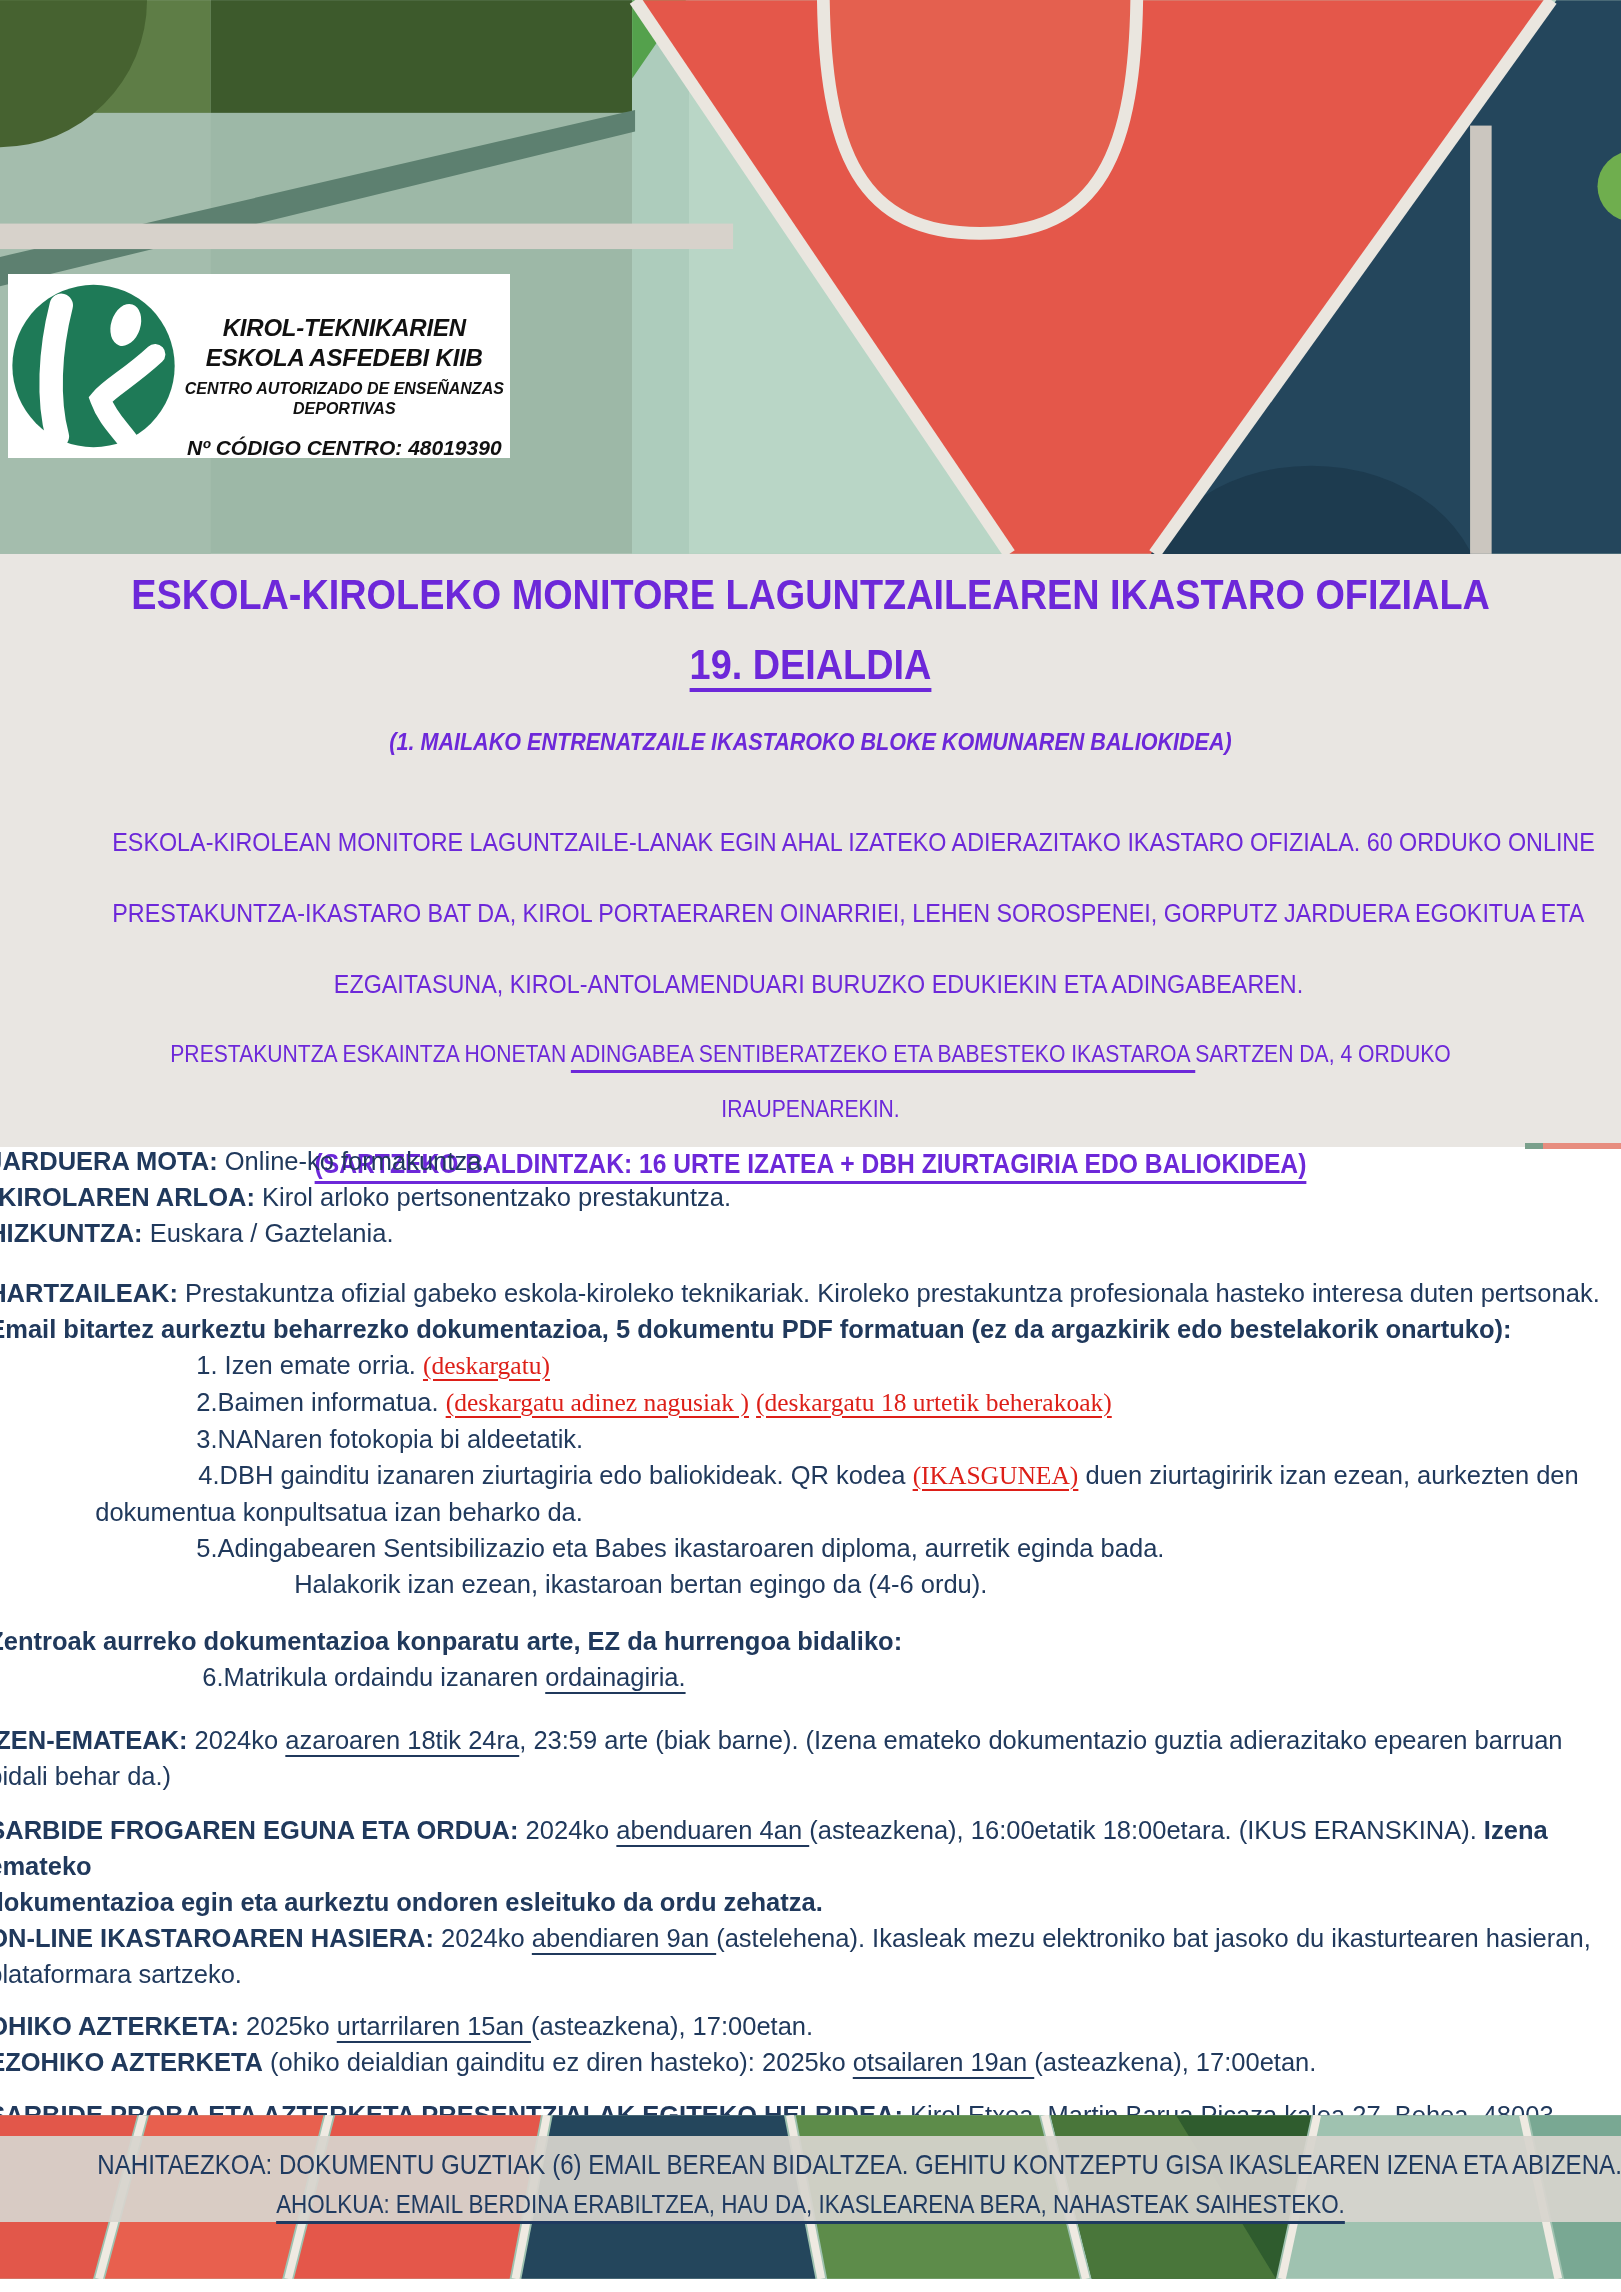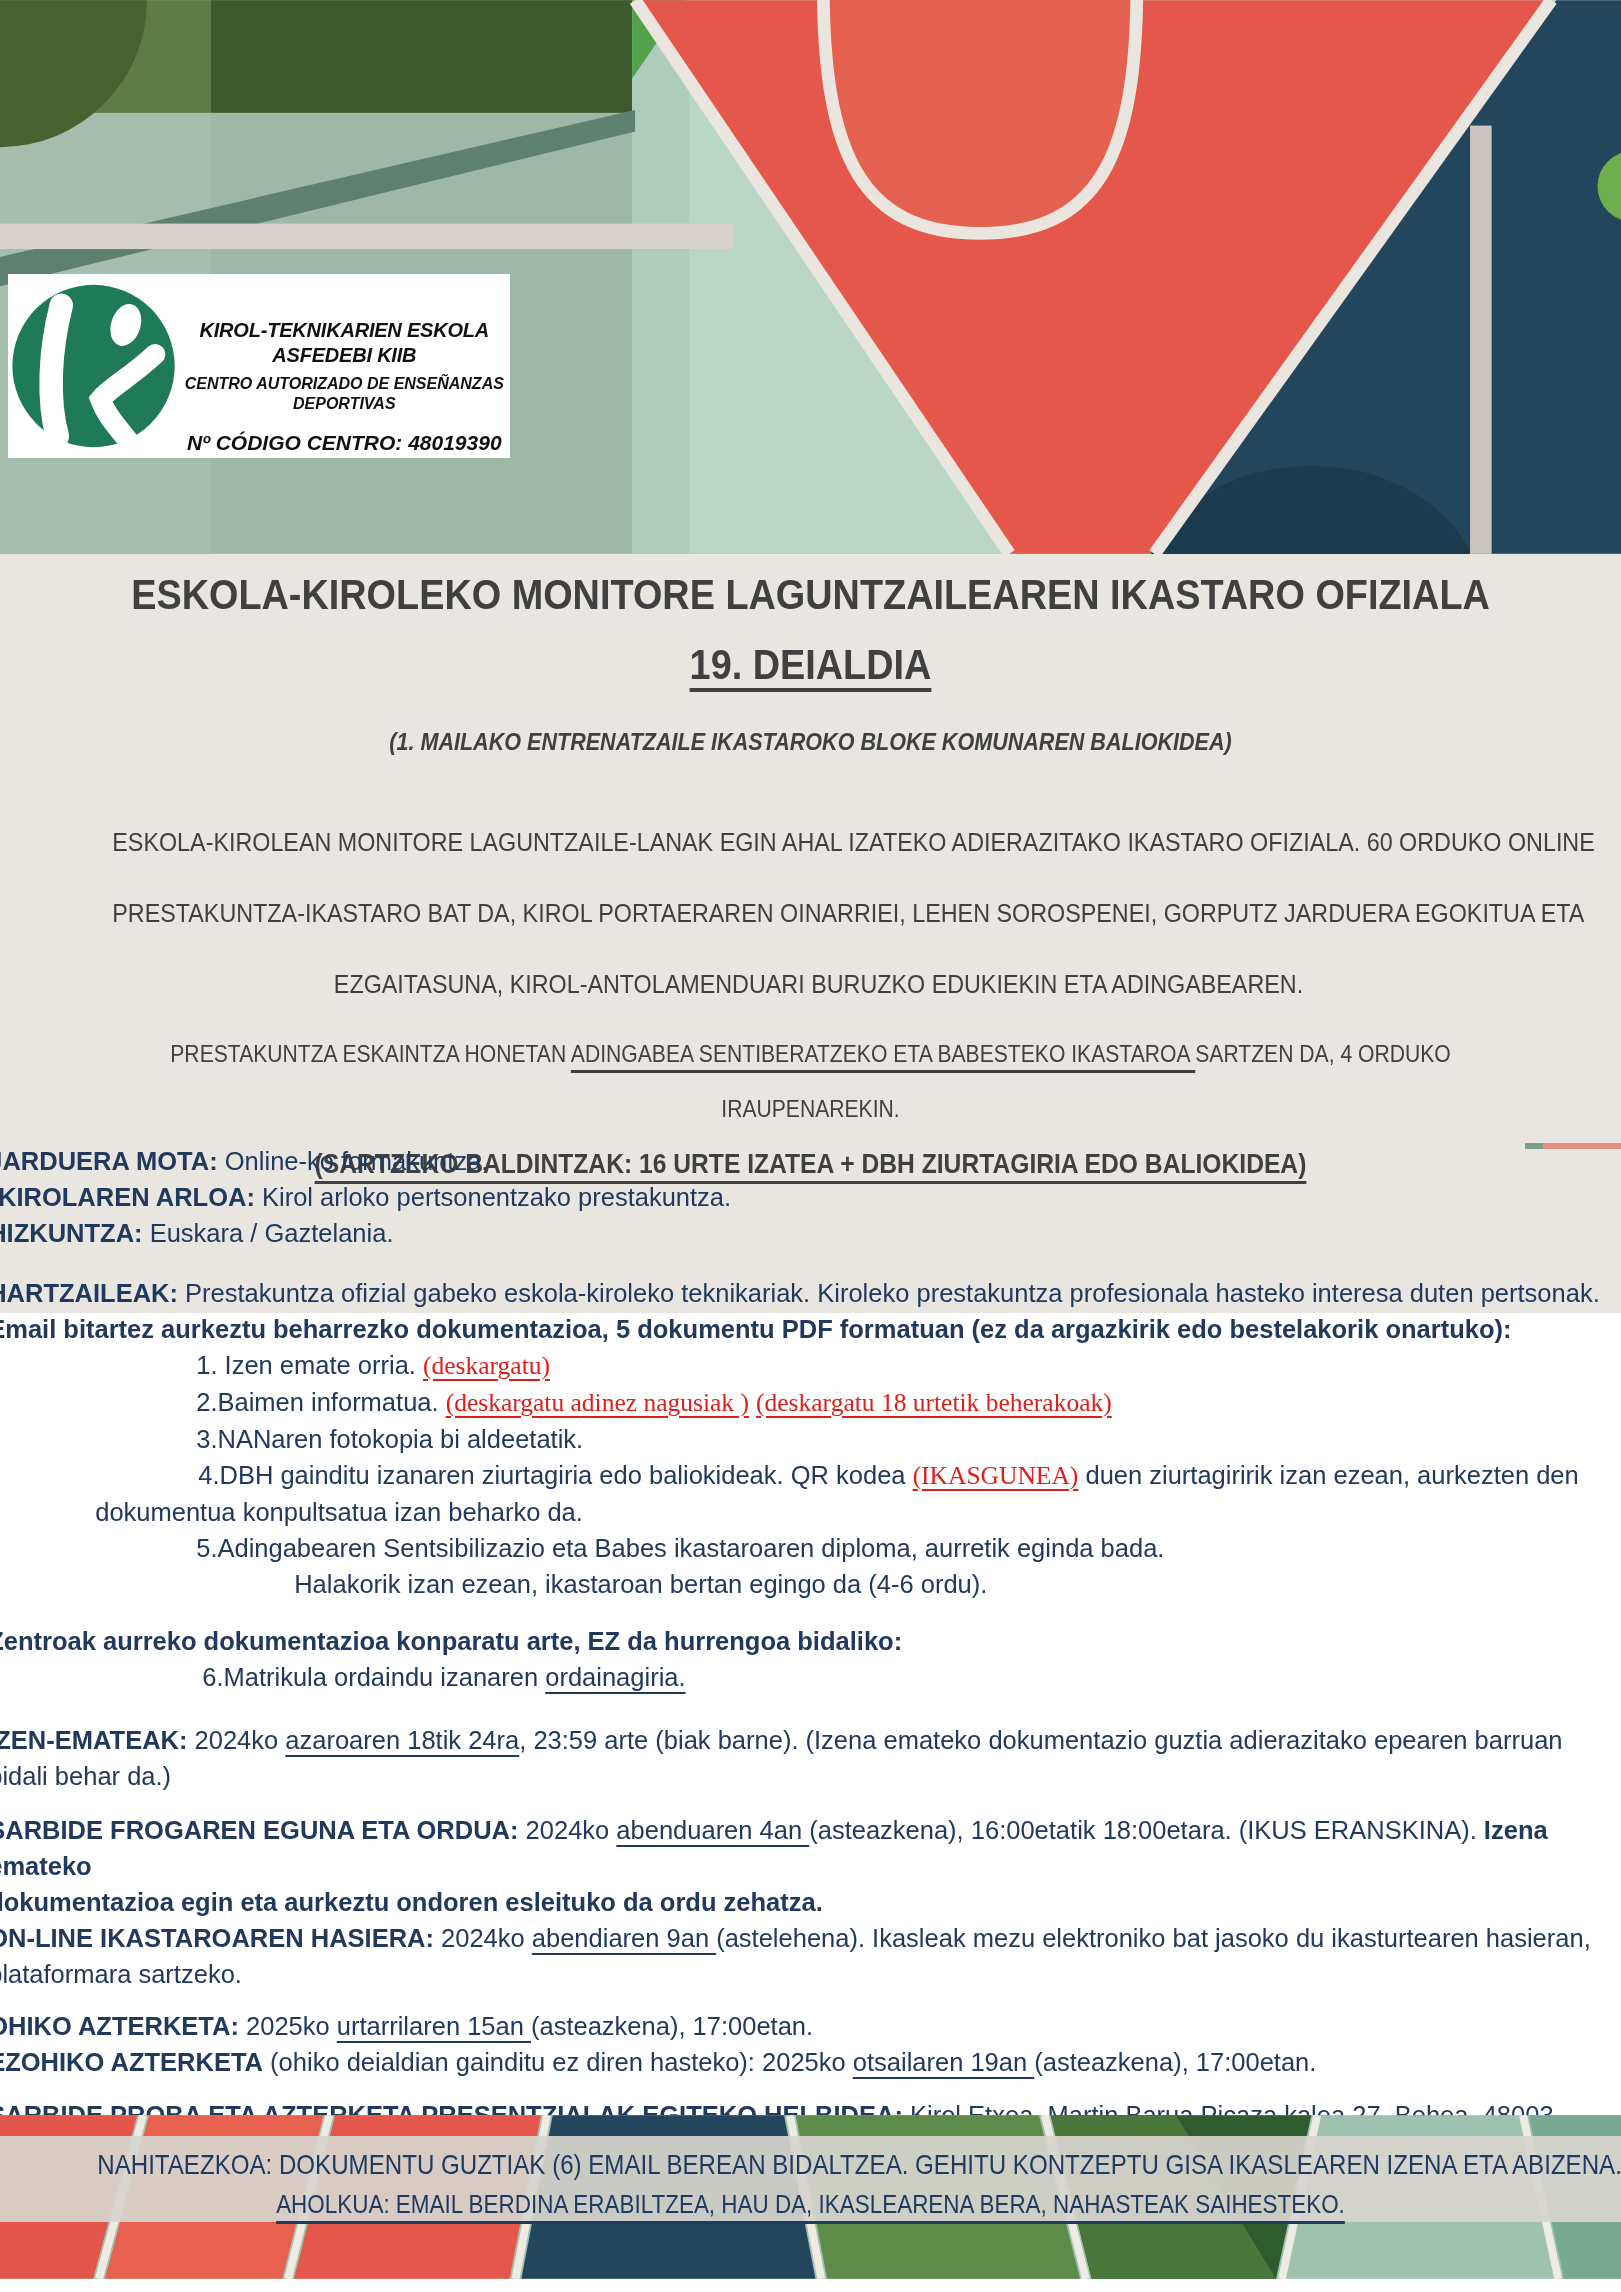--- a/index.html
+++ b/index.html
@@ -5,27 +5,27 @@
   html,body{margin:0;padding:0;background:#ffffff;}
   .poster{position:relative;width:1621px;height:2293px;background:#ffffff;overflow:hidden;
           font-family:"Liberation Sans", sans-serif;color:#1f3a5f;}
 
   
   .hero{position:absolute;top:0;left:0;width:1621px;height:554px;}
   .logo-box{position:absolute;left:7.8px;top:274px;width:502px;height:184px;background:#ffffff;
             display:flex;align-items:center;}
   .logo-mark{flex:0 0 auto;margin-left:2px;}
   .logo-text{flex:1;text-align:center;font-style:italic;font-weight:bold;color:#111;line-height:1.25;}
-  .logo-l1{font-size:20px;letter-spacing:-0.2px;margin-top:42px;}
+  .logo-l1{font-size:24px;letter-spacing:-0.2px;margin-top:42px;}
   .logo-l2{font-size:16px;margin-top:5.9px;text-align:center;}
   .logo-l3{font-size:21px;margin-top:16px;}
 
   
-  .intro{position:absolute;top:554px;left:0;width:1621px;height:759px;background:#e9e6e2;
-         text-align:center;color:#404040;}
+  .intro{position:absolute;top:554px;left:0;width:1621px;height:593px;background:#e9e6e2;
+         text-align:center;color:#6d28d9;}
   .cond{transform:scaleX(0.88);transform-origin:50% 50%;white-space:nowrap;}
   .title1{margin-top:15.7px;font-size:43px;font-weight:bold;letter-spacing:0px;}
   .title2{margin-top:21.6px;font-size:43px;font-weight:bold;}
   .title2 .u{text-decoration:underline;text-decoration-thickness:3.9px;text-underline-offset:8.8px;}
   .subtitle{margin-top:39px;font-size:24.5px;font-weight:bold;font-style:italic;}
   .intro-p1{margin-top:51px;font-size:26.5px;line-height:71px;font-weight:500;padding-left:16px;}
   .intro-p2{margin-top:5.9px;font-size:24px;line-height:55px;font-weight:500;}
   .intro-p2 .u{text-decoration:underline;text-decoration-thickness:2.9px;text-underline-offset:7.8px;}
   .intro-p3{margin-top:11.8px;font-size:28px;font-weight:bold;}
   .intro-p3 .u{text-decoration:underline;text-decoration-thickness:2.9px;text-underline-offset:7.8px;}

